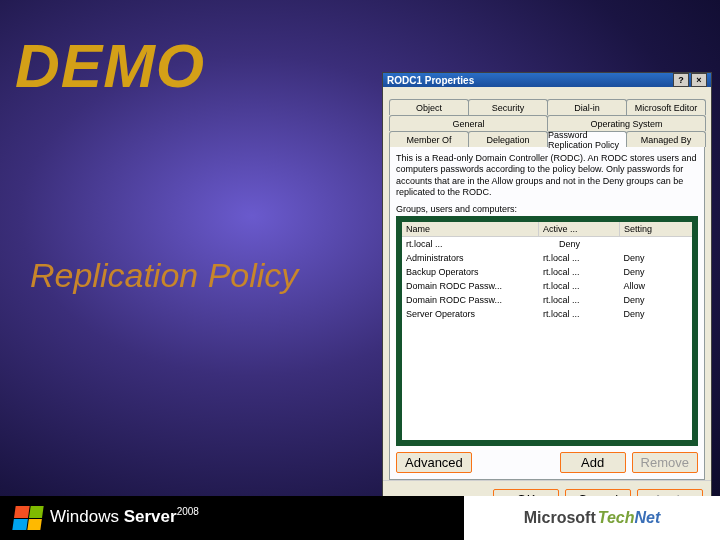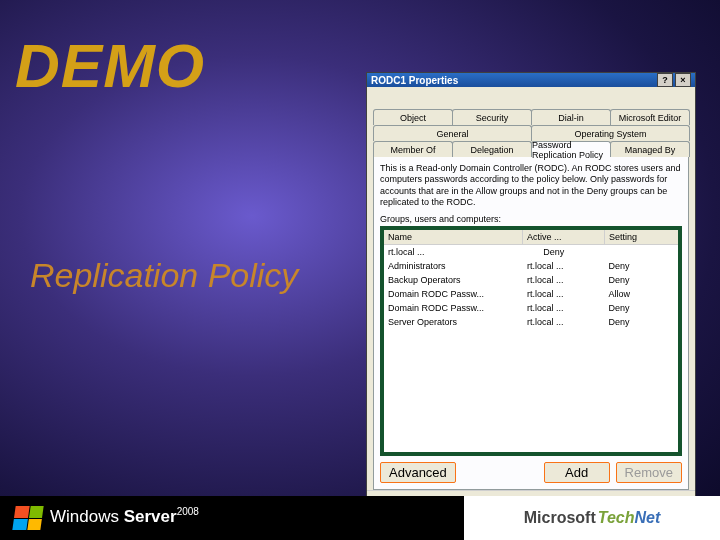--- a/index.html
+++ b/index.html
@@ -13,58 +13,58 @@
     position: absolute; top: 30px; left: 15px;
     font-size: 62px; font-style: italic; font-weight: 700;
     color: #d4a017; letter-spacing: 1px;
   }
   .subtitle {
     position: absolute; top: 220px; left: 30px;
     font-size: 34px; font-style: italic;
     color: #c8862a; line-height: 1.1;
   }
   .dialog {
-    position: absolute; top: 72px; right: 24px;
+    position: absolute; top: 72px; right: 8px;
     width: 330px; height: 428px;
     background: #ece9d8;
     border: 1px solid #404040;
     display: flex; flex-direction: column;
     font-size: 10px;
   }
   .titlebar {
     height: 18px; background: linear-gradient(#2a6ec6, #1a4e9c);
     color: #fff; display: flex; align-items: center; padding: 0 4px;
     font-size: 10px; font-weight: bold;
   }
   .titlebar .spacer { flex: 1; }
   .titlebar-btn {
     width: 16px; height: 14px; background: #d4d0c8;
     border: 1px solid #404040; margin-left: 2px;
     display: flex; align-items: center; justify-content: center;
     color: #000; font-size: 9px; font-weight: bold; cursor: pointer;
   }
-  .tabs-area { padding: 22px 6px 0 6px; }
+  .tabs-area { padding: 4px 6px 0 6px; margin-top: 8px; }
   .tab-row { display: flex; }
   .tab {
     flex: 1; height: 16px; border: 1px solid #919b9c;
     border-bottom: none; background: #ece9d8;
     font-size: 9px; display: flex; align-items: center; justify-content: center;
     cursor: pointer; margin-right: -1px;
     border-radius: 3px 3px 0 0;
   }
   .tab.active { background: #fcfcfe; position: relative; z-index: 2; }
   .tab-content {
     border: 1px solid #919b9c; background: #fcfcfe;
     padding: 6px; height: 334px; margin-top: -1px;
     display: flex; flex-direction: column;
   }
   .desc { font-size: 9px; line-height: 1.25; margin-bottom: 6px; }
   .list-label { font-size: 9px; margin-bottom: 2px; }
   .listview {
-    flex: 1; border: 4px solid #14532d; background: #fff;
+    flex: 1; border: 6px solid #14532d; background: #fff;
     display: flex; flex-direction: column; overflow: hidden;
   }
   .lv-header { display: flex; background: #ece9d8; border-bottom: 1px solid #cfcfcf; }
   .lv-header .col {
     font-size: 9px; padding: 2px 4px; border-right: 1px solid #cfcfcf;
   }
   .col-name { flex: 1.6; }
   .col-domain { flex: 0.9; }
   .col-setting { flex: 0.8; border-right: none !important; }
   .lv-body { flex: 1; overflow: auto; }

